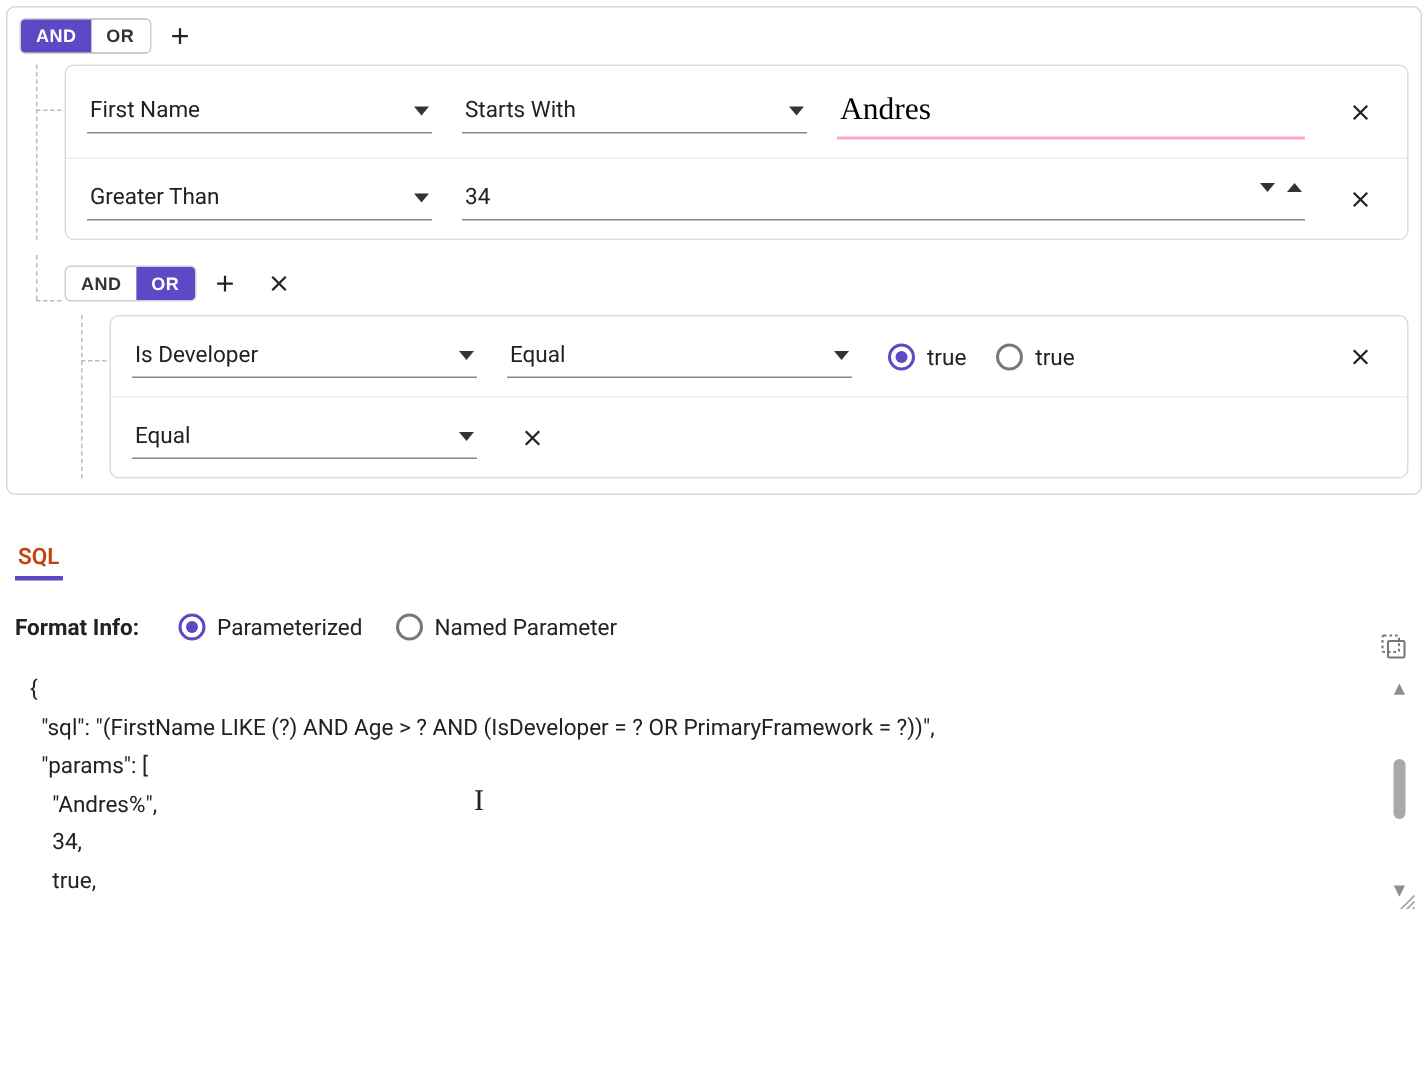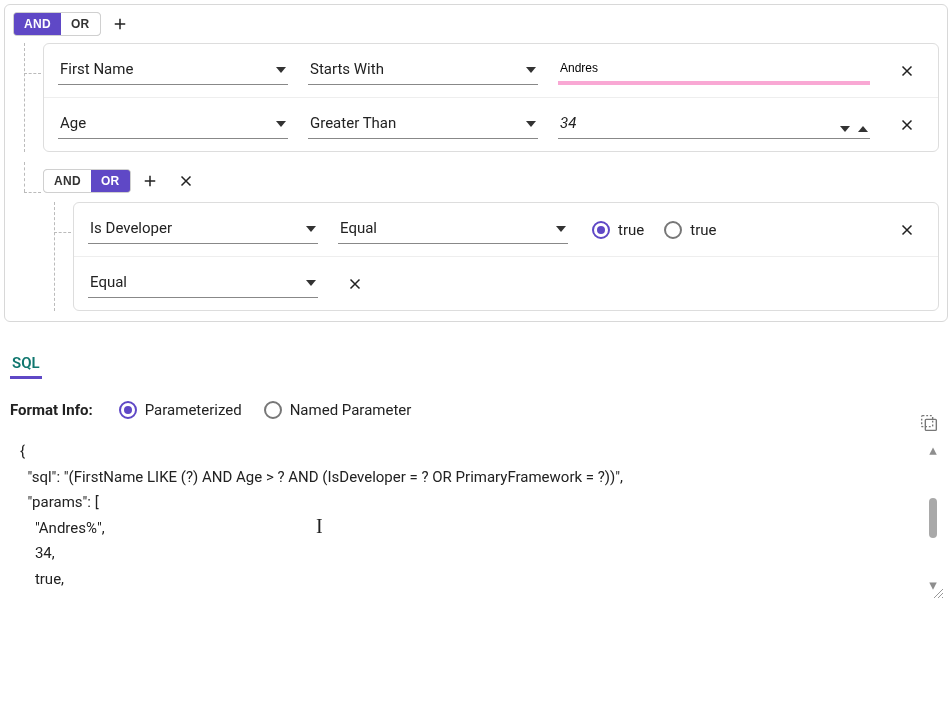--- a/index.html
+++ b/index.html
@@ -119,34 +119,34 @@
     right: 2px;
     top: 50%;
     transform: translateY(-50%);
     border-left: 5px solid transparent;
     border-right: 5px solid transparent;
     border-top: 6px solid #333;
   }
   .utext {
     flex: 1;
     border: none;
-    border-bottom: 4px solid #f9a8d4;
+    border-bottom: 2px solid #f9a8d4;
     padding: 4px 2px 6px 2px;
-    font-size: 12px;
+    font-size: 21px;
     outline: none;
     background: transparent;
+    font-family: Liberation Serif, serif;
   }
   .num-wrap {
     flex: 1;
     display: flex;
-    align-items: flex-end;
+    align-items: flex-start;
     border-bottom: 1px solid #888;
     padding: 4px 2px 6px 2px;
     gap: 8px;
-    font-style: italic;
   }
   .num-wrap .num-val { flex: 1; }
   .spin {
     border-left: 5px solid transparent;
     border-right: 5px solid transparent;
     cursor: pointer;
   }
   .spin.down { border-top: 6px solid #333; }
   .spin.up { border-bottom: 6px solid #333; }
 
@@ -186,21 +186,21 @@
     padding: 0 0 0 0;
   }
   .nested-group .group-header { margin: 6px 0 8px 0; }
 
   .output-section {
     margin-top: 28px;
     padding: 0 6px;
     position: relative;
   }
   .tab-label {
-    color: #0f766e;
+    color: #c2410c;
     font-weight: 600;
     font-size: 15px;
     display: inline-block;
     padding: 4px 2px;
     border-bottom: 3px solid #5f48c6;
   }
   .format-row {
     margin-top: 22px;
     display: flex;
     align-items: center;
@@ -300,24 +300,20 @@
           </div>
           <input class="utext" value="Andres" style="">
           <button class="icon-btn x-icon">
             <svg viewBox="0 0 24 24" fill="none" stroke="currentColor" stroke-width="2">
                 <path d="M6 6l12 12M6 18L18 6"></path>
               </svg>
           </button>
         </div>
 
         <div class="rule-row">
-          <div class="uselect w-field">
-            <span>Age</span>
-            <span class="caret"></span>
-          </div>
           <div class="uselect w-op">
             <span>Greater Than</span>
             <span class="caret"></span>
           </div>
           <div class="num-wrap">
             <span class="num-val">34</span>
             <span class="spin down"></span>
             <span class="spin up"></span>
           </div>
           <button class="icon-btn x-icon">

